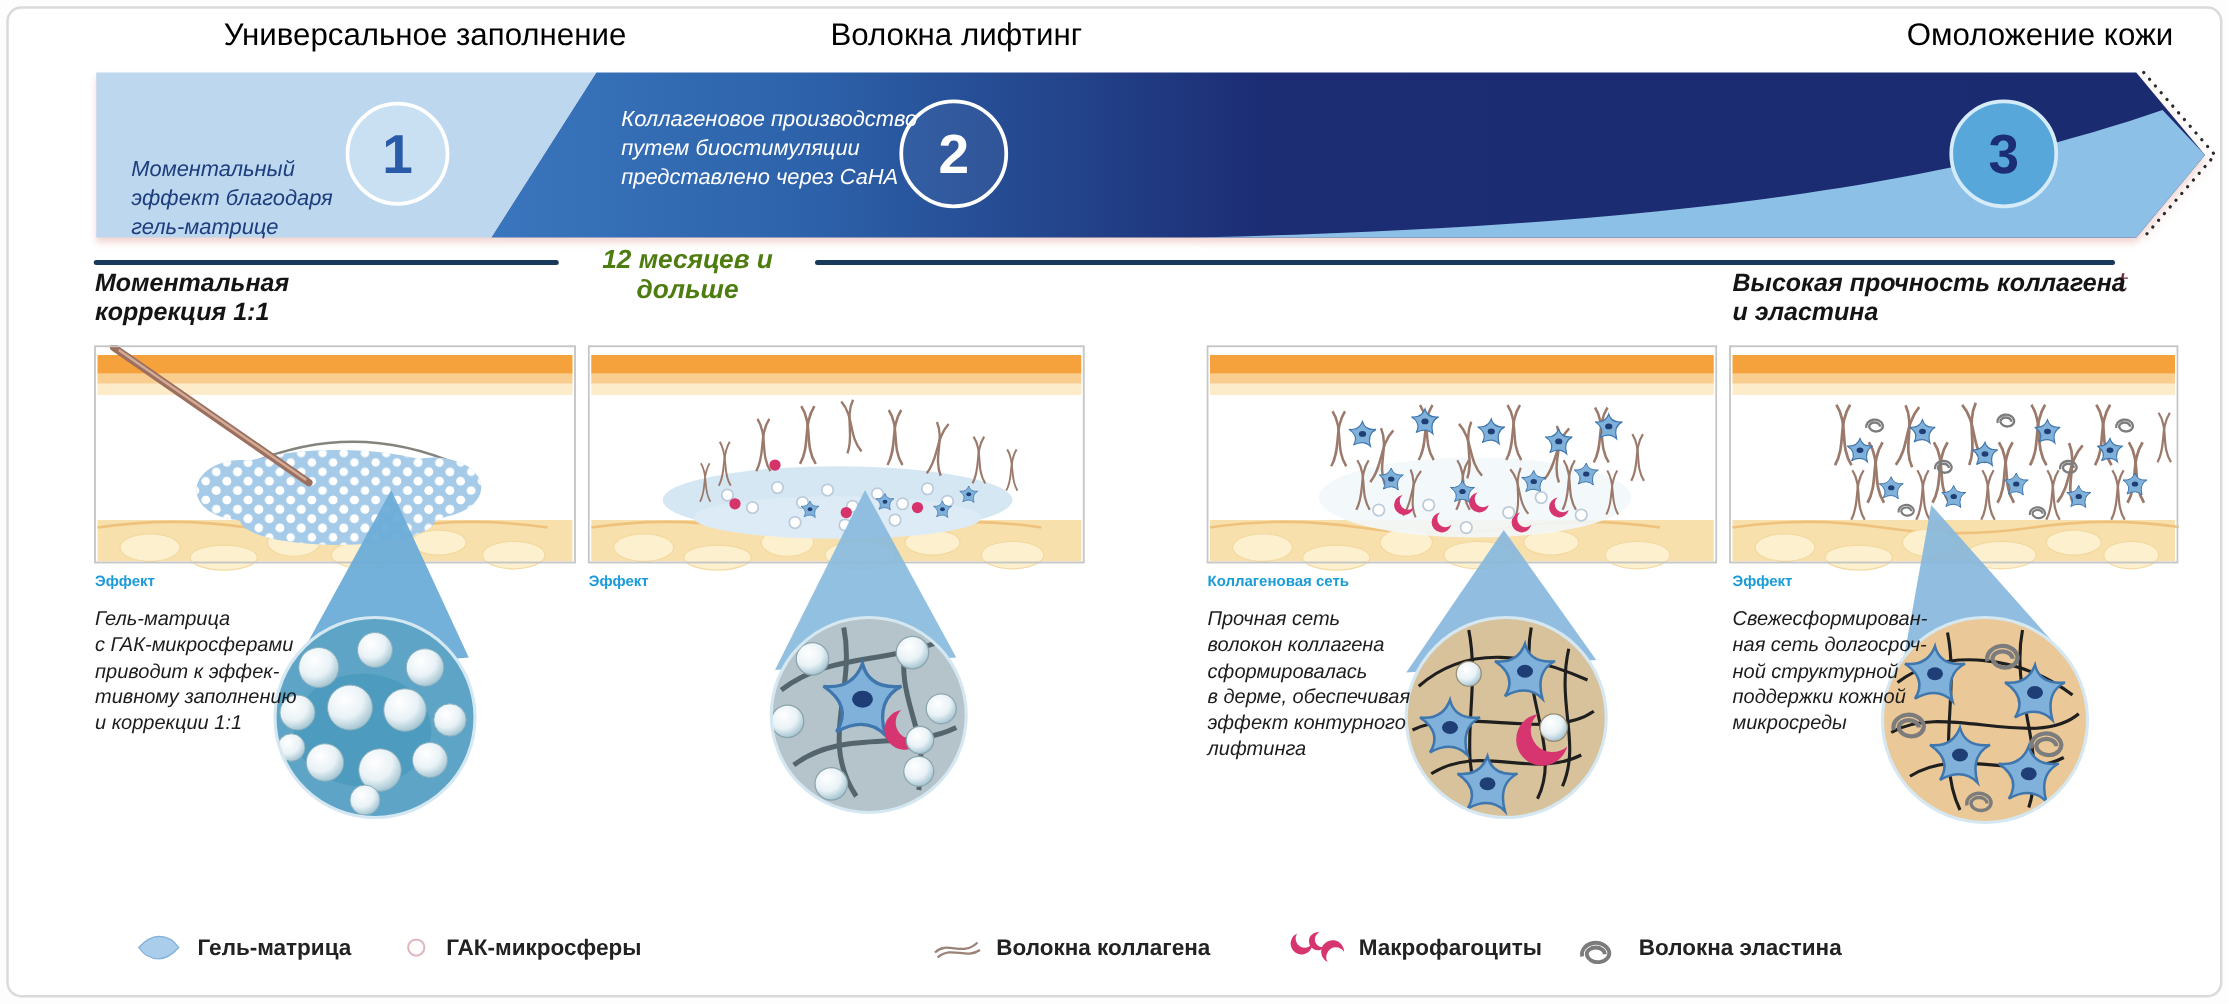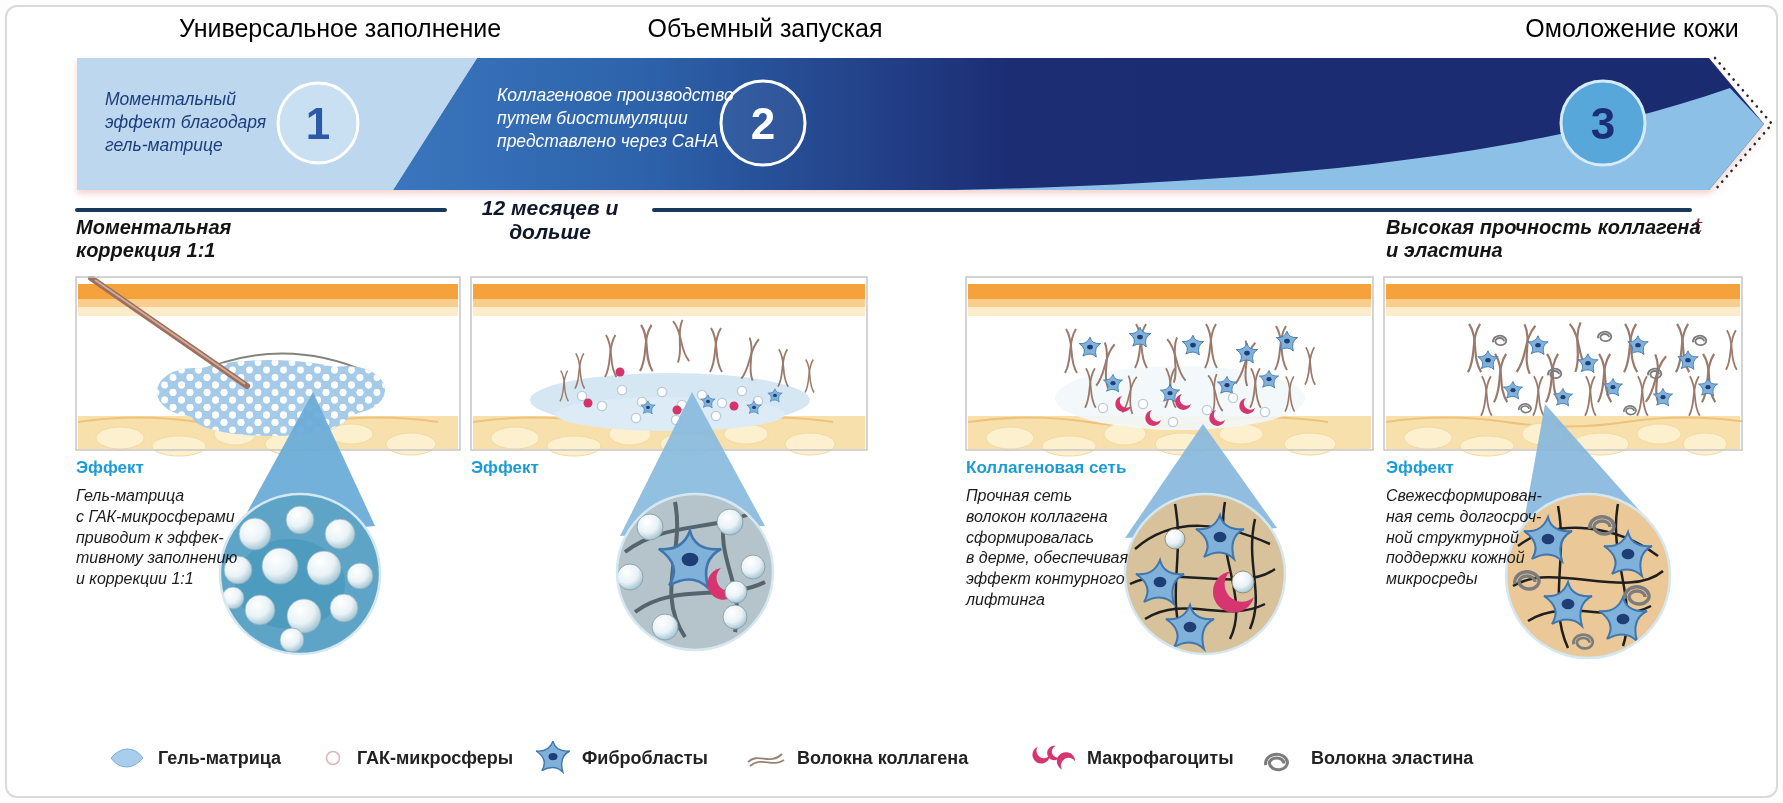--- a/index.html
+++ b/index.html
@@ -5,33 +5,33 @@
   html,body{margin:0;padding:0;background:#fff;}
   .stage{position:relative;width:1783px;height:803px;background:#fdfdfd;
          font-family:"Liberation Sans",sans-serif;overflow:hidden;}
   .card{position:absolute;left:5px;top:5px;right:5px;bottom:5px;
         background:#fff;border:2px solid #dadada;border-radius:12px;}
   .hdr{position:absolute;top:14px;font-size:25px;color:#000000;text-align:center;width:360px;}
   .banner-svg{position:absolute;left:75px;top:56px;
               filter:drop-shadow(0 4px 3px rgba(226,162,152,.45));}
   .stage-text{position:absolute;font-style:italic;font-size:17.5px;line-height:1.32;
               white-space:pre-line;}
-  .stage-text.dark{color:#1d3d7c;}
+  .stage-text.dark{color:#1d3d7c;margin-top:36px;}
   .stage-text.light{color:#ffffff;}
   .num{position:absolute;transform:translate(-50%,-50%);font-weight:bold;font-size:44px;}
   .num1{color:#2a5ba8;} .num2{color:#ffffff;} .num3{color:#1b2d74;}
   .tl-line{position:absolute;top:208px;height:3.5px;background:#173a5c;border-radius:2px;}
   .tl-label{position:absolute;top:196px;left:450px;width:200px;text-align:center;
-            font-size:21px;font-weight:bold;font-style:italic;color:#0f172a;}
+            font-size:21px;font-weight:bold;font-style:italic;color:#4d7c0f;}
   .t-label{position:absolute;left:1694px;top:214px;font-family:"DejaVu Serif",serif;
            font-style:italic;font-size:21px;color:#722b31;}
   .p-title{position:absolute;top:216px;font-size:20px;font-weight:bold;font-style:italic;
            color:#141414;line-height:1.15;white-space:pre-line;z-index:3;}
   .p-fig{position:absolute;top:276px;z-index:1;pointer-events:none;}
-  .p-label{position:absolute;top:458px;font-size:17px;font-weight:bold;color:#1b9cd8;z-index:3;}
+  .p-label{position:absolute;top:458px;font-size:12px;font-weight:bold;color:#1b9cd8;z-index:3;}
   .p-desc{position:absolute;top:486px;font-size:16px;font-style:italic;color:#1c1c1c;
           line-height:1.3;white-space:pre-line;z-index:3;}
   .legend{position:absolute;top:738px;left:0;width:100%;height:46px;}
   .legend-item{position:absolute;display:flex;align-items:center;gap:9px;height:40px;}
   .legend-item span{font-size:18px;font-weight:600;color:#222;}
 </style>
 </head>
 <body>
 
 <svg style="position:absolute;width:0;height:0" aria-hidden="true">
@@ -68,21 +68,21 @@
   <g id="msph">
         <circle r="4.6" fill="#fff" stroke="#bccbdb" stroke-width="1.4"></circle>
       </g>
 </defs>
 </svg>
 
 <div class="stage">
   <div class="card"></div>
 
   <div class="hdr" style="left:160px">Универсальное заполнение</div>
-  <div class="hdr" style="left:585px">Объемный запуская</div>
+  <div class="hdr" style="left:585px">Волокна лифтинг</div>
   <div class="hdr" style="left:1452px">Омоложение кожи</div>
 
   <svg class="banner-svg" width="1705" height="140" viewBox="0 0 1705 140">
     <polygon points="402,2 1634,2 1689,68 1634,134 318,134" fill="url(#ribG)"></polygon>
     <polygon points="2,2 402,2 318,134 2,134" fill="#bcd7ee"></polygon>
     <path d="M880,134 C1230,126 1470,96 1655,32 L1689,68 L1634,134 Z" fill="#8dc0e7"></path>
     <path d="M1640,2 L1697,68 L1640,134" fill="none" stroke="#2a2a2a" stroke-width="2.6" stroke-dasharray="0.1 7" stroke-linecap="round"></path>
     <circle cx="243" cy="67" r="40" fill="#c9dff2" stroke="#ffffff" stroke-width="3"></circle>
     <circle cx="688" cy="67" r="42" fill="rgba(255,255,255,0.05)" stroke="#ffffff" stroke-width="3"></circle>
     <circle cx="1528" cy="67" r="42" fill="#58a7db" stroke="#d6ebf8" stroke-width="3"></circle>
@@ -402,26 +402,20 @@
         <path d="M-16,0 Q-8,-9 0,-9 Q10,-9 16,0 Q8,9 0,9 Q-10,9 -16,0 Z" fill="#a9cdea" stroke="#7fb0d9"></path>
       </svg>
       <span>Гель-матрица</span>
     </div>
     <div class="legend-item" style="left:318px">
       <svg width="30" height="30" viewBox="-15 -15 30 30">
         <circle r="6.5" fill="#fffdfb" stroke="#dfb6bd" stroke-width="1.6"></circle>
       </svg>
       <span>ГАК-микросферы</span>
     </div>
-    <div class="legend-item" style="left:533px">
-      <svg width="40" height="34" viewBox="-20 -17 40 34">
-        <use href="#cell" transform="scale(1.4)"></use>
-      </svg>
-      <span>Фибробласты</span>
-    </div>
     <div class="legend-item" style="left:744px">
       <svg width="44" height="30" viewBox="-22 -15 44 30">
         <path d="M-18,4 C-8,-6 4,8 16,-4" fill="none" stroke="#9b8276" stroke-width="1.8"></path>
         <path d="M-16,8 C-4,-2 6,10 18,2" fill="none" stroke="#9b8276" stroke-width="1.8"></path>
       </svg>
       <span>Волокна коллагена</span>
     </div>
     <div class="legend-item" style="left:1030px">
       <svg width="48" height="32" viewBox="-24 -16 48 32">
         <use href="#mac" transform="translate(-13,-3) scale(1.1) rotate(-15)"></use>

